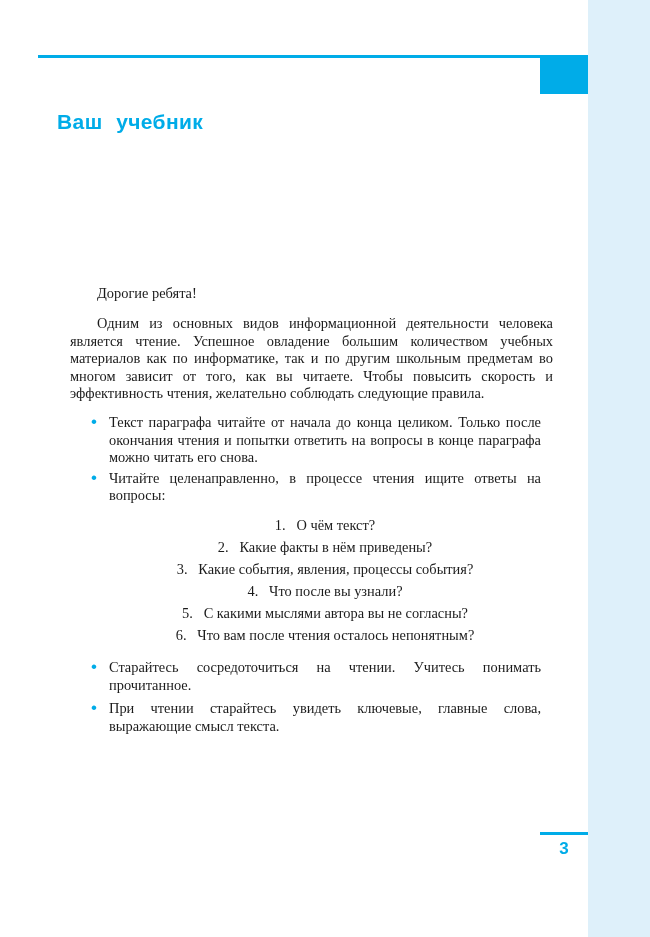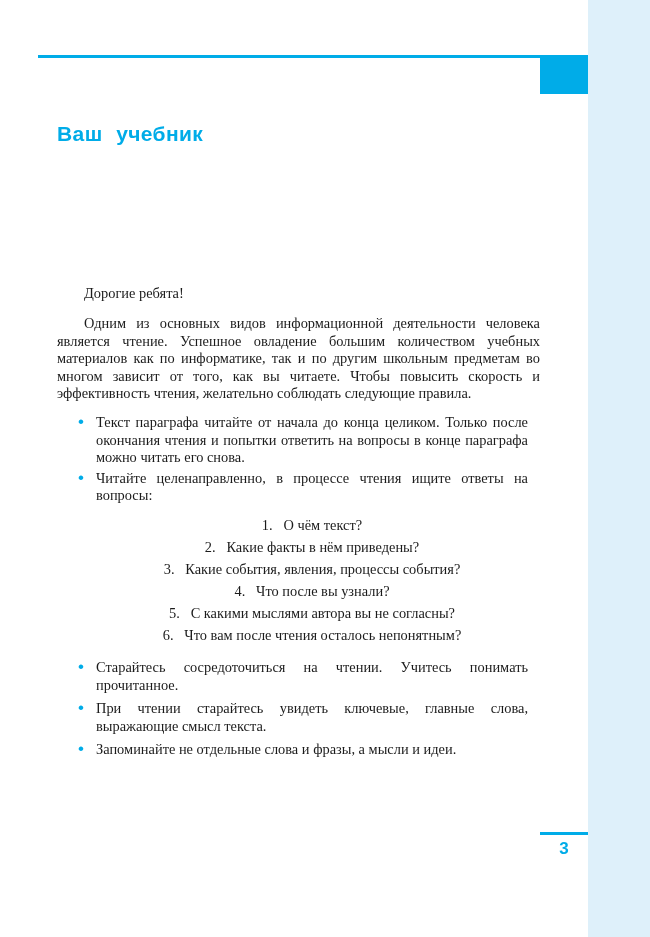--- a/index.html
+++ b/index.html
@@ -31,32 +31,32 @@
     background:var(--accent);
   }
   .top-tab{
     position:absolute;
     left:540px; top:55px;
     width:48px; height:39px;
     background:var(--accent);
   }
   .page-title{
     position:absolute;
-    left:57px; top:122px;
+    left:57px; top:110px;
     margin:0;
     font-family:"Liberation Sans", sans-serif;
     font-weight:bold;
     font-size:21px;
     letter-spacing:0.4px;
     word-spacing:0.35em;
     color:var(--accent);
   }
   .content{
     position:absolute;
-    left:57px; top:285px;
+    left:70px; top:285px;
     width:483px;
     font-size:14.4px;
     line-height:17.4px;
     text-align:justify;
     hyphens:auto;
   }
   .greeting{
     margin:0 0 13px 0;
     padding-left:27px;
     text-align:left;
@@ -163,23 +163,20 @@
       </li>
     </ol>
 
     <ul class="bullets bullets-bottom">
       <li>
         <span>Старайтесь сосредоточиться на чтении. Учитесь понимать прочитанное.</span>
       </li>
       <li>
         <span>При чтении старайтесь увидеть ключевые, главные слова, выражающие смысл текста.</span>
       </li>
-      <li>
-        <span>Запоминайте не отдельные слова и фразы, а мысли и идеи.</span>
-      </li>
     </ul>
 
   </div>
 
   <div class="bottom-rule"></div>
   <div class="page-number">3</div>
 
 </div>
 
 </body></html>

